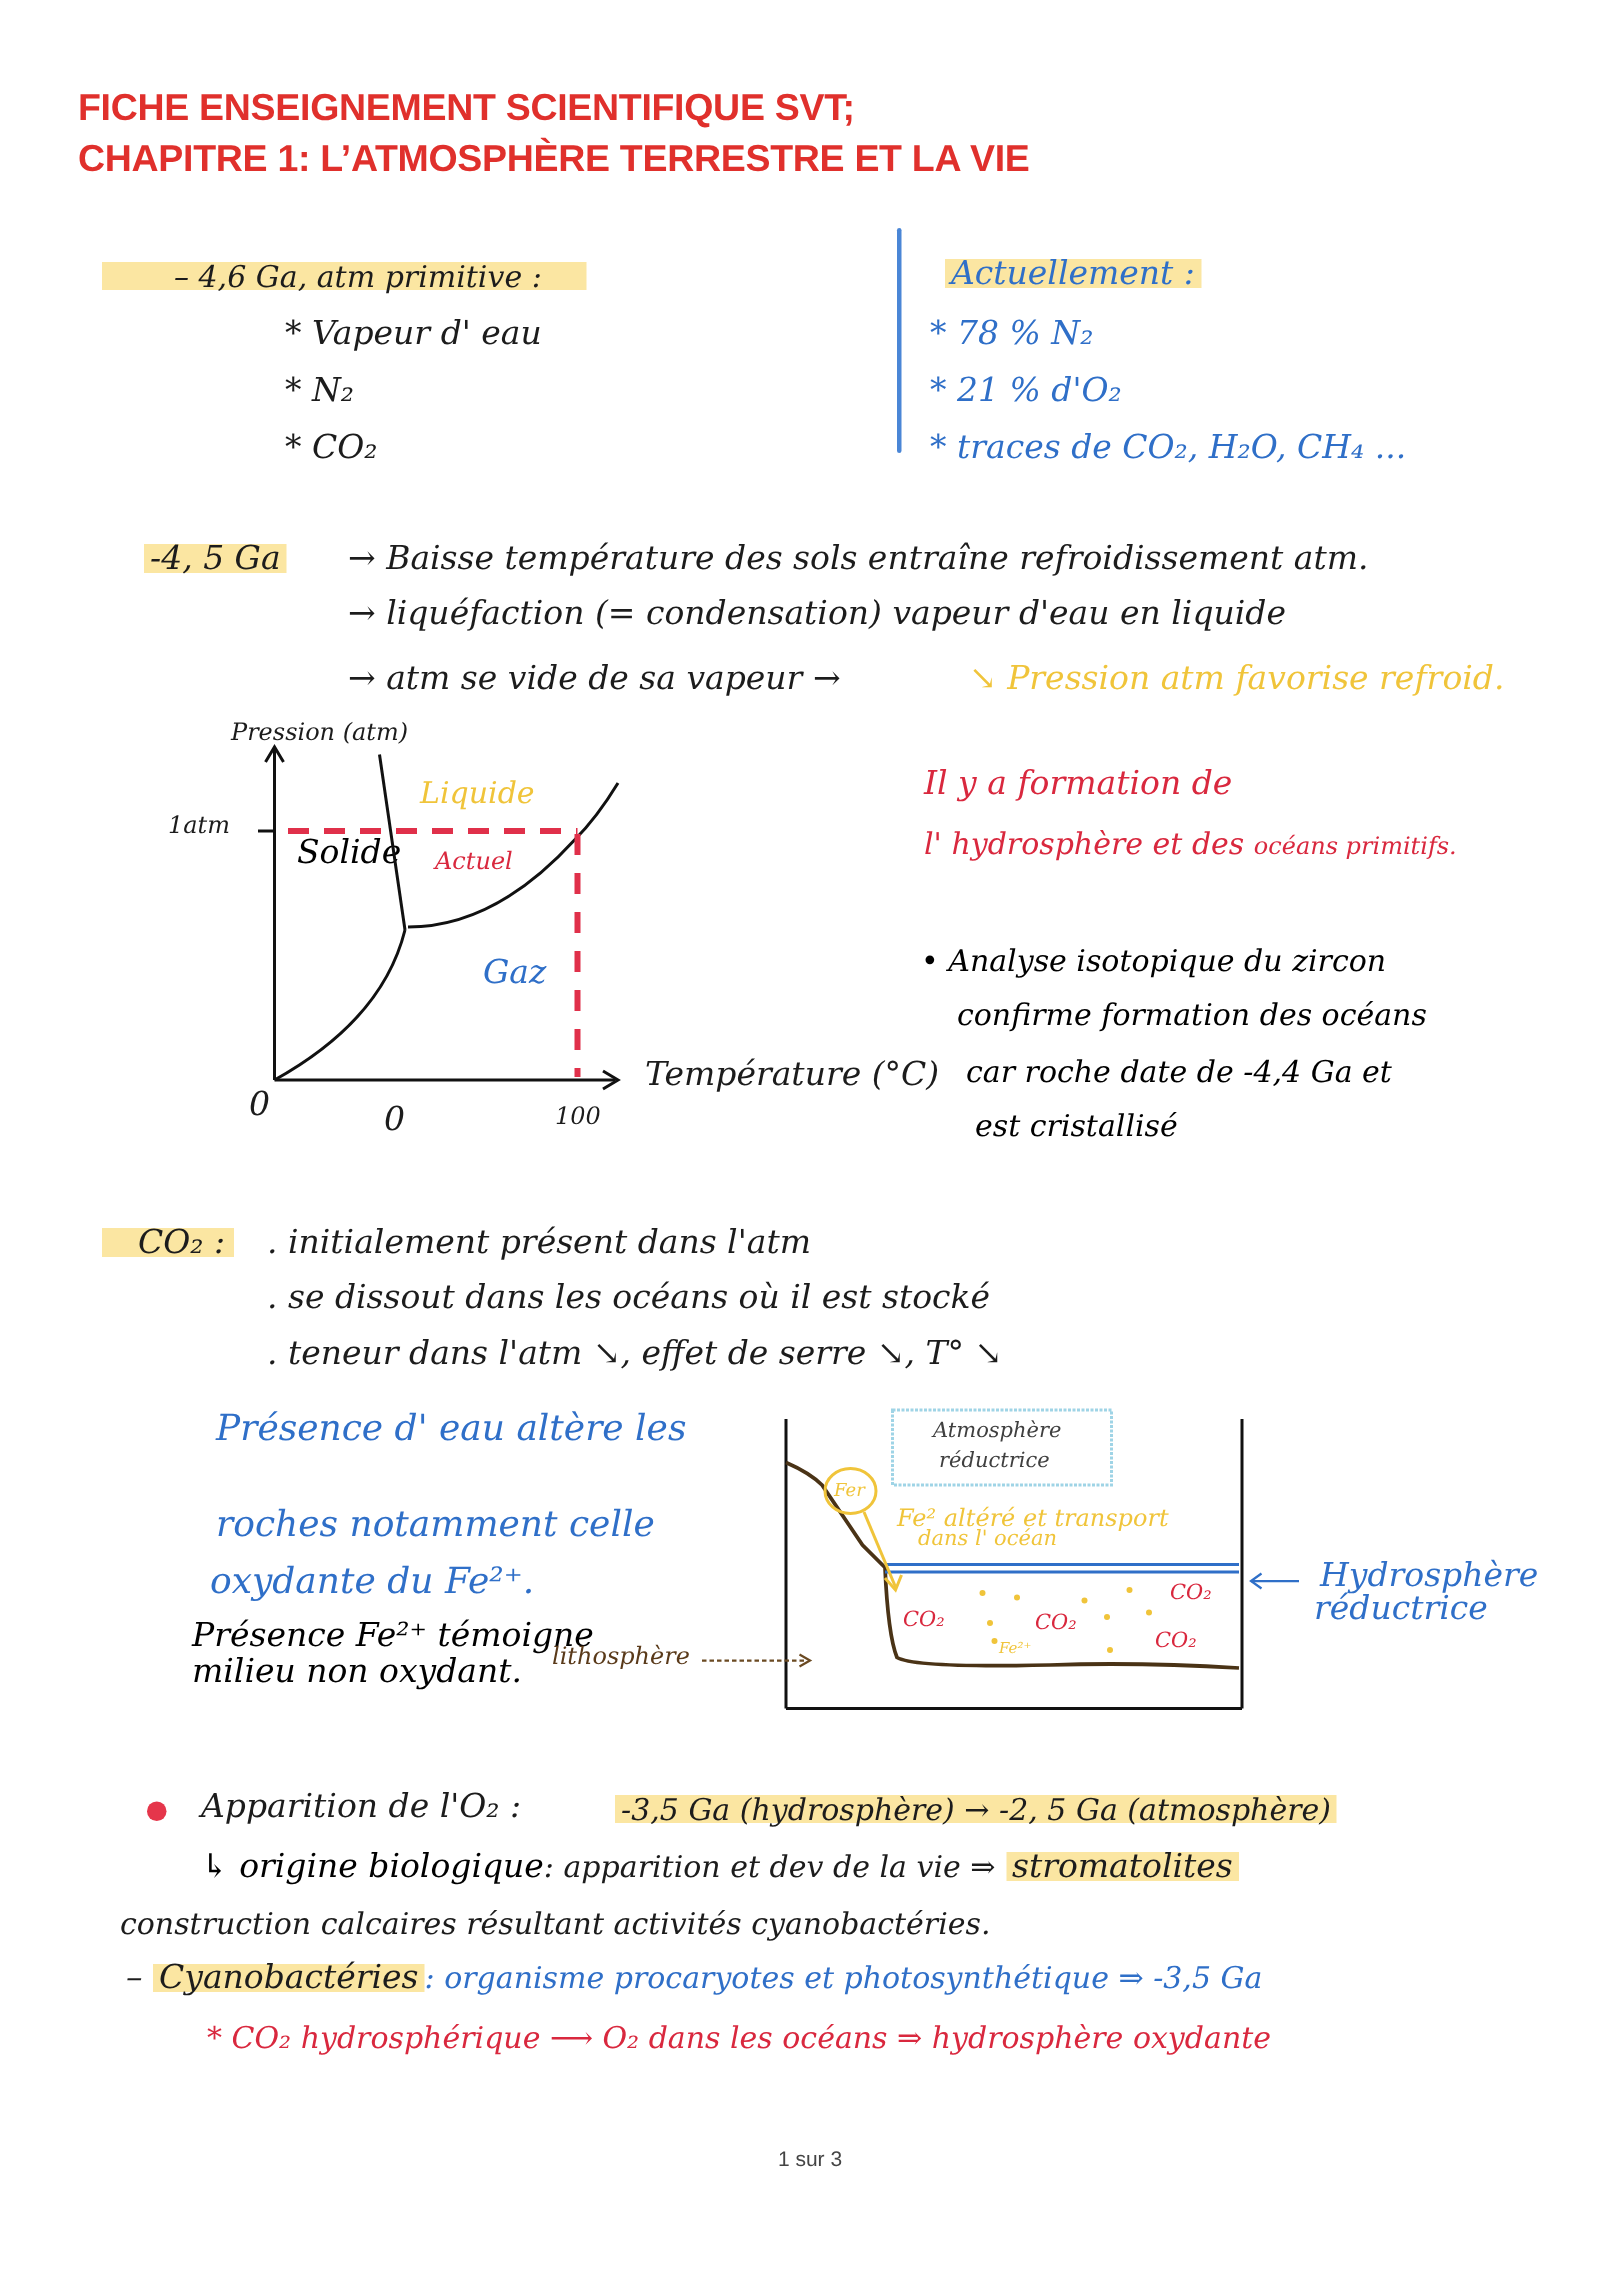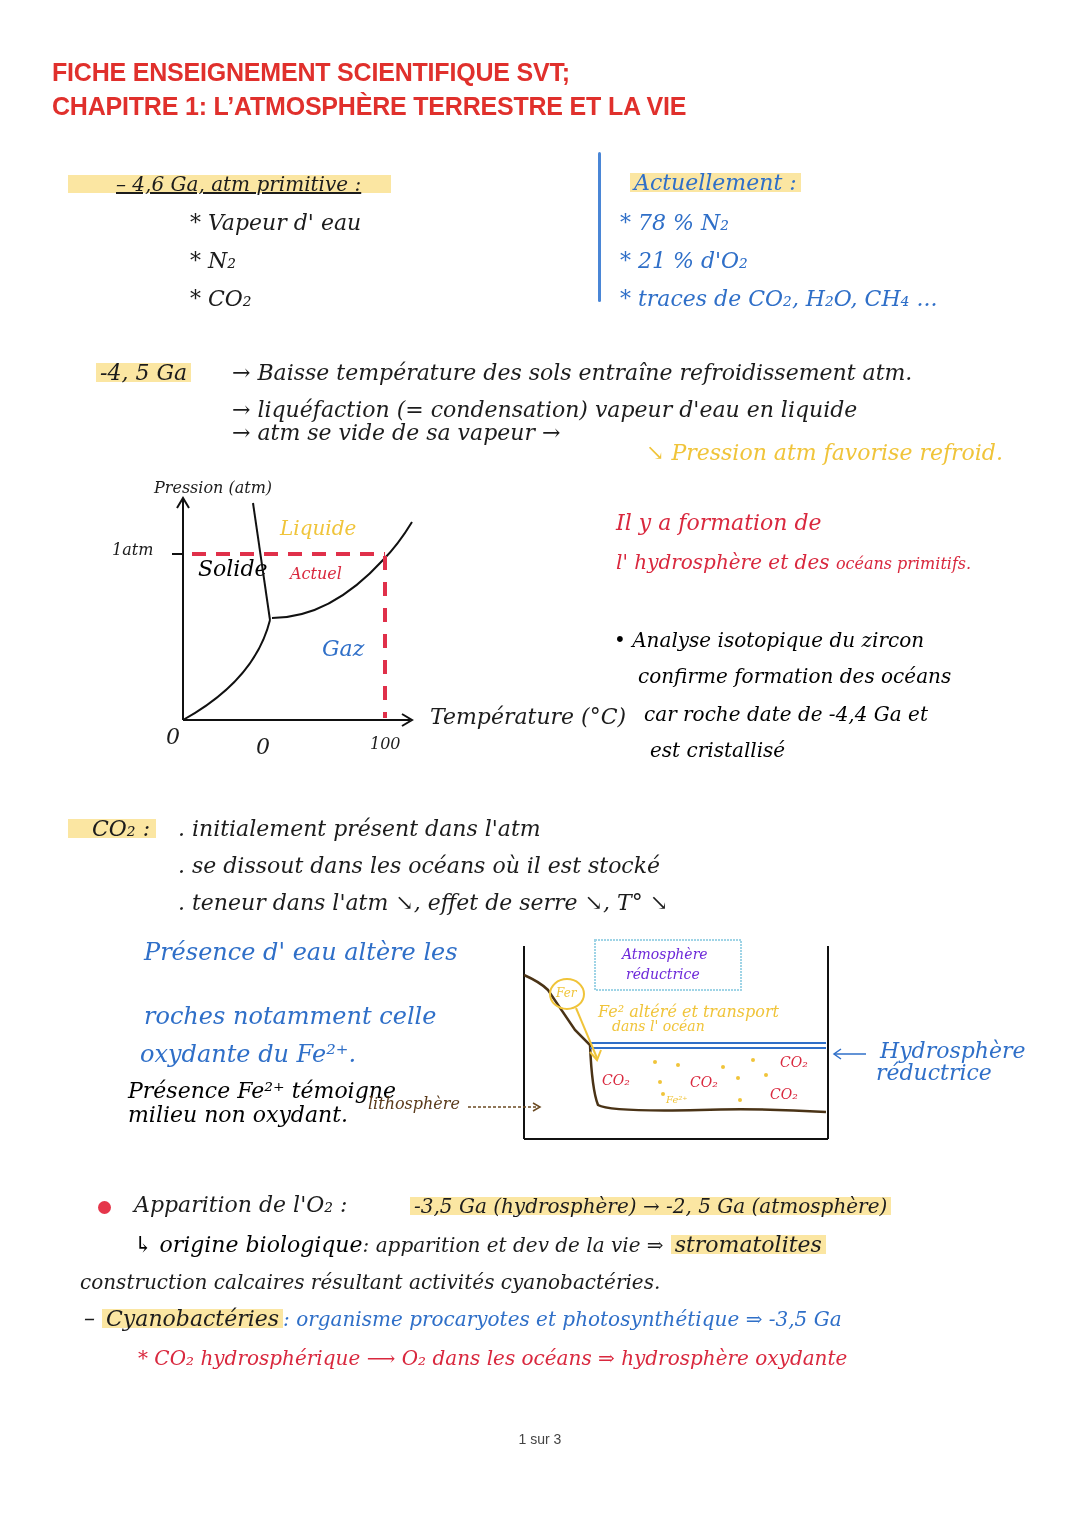--- a/index.html
+++ b/index.html
@@ -8,58 +8,58 @@
   .abs { position: absolute; white-space: nowrap; }
   .hand { font-family: "DejaVu Serif", serif; font-style: italic; }
   .title { left: 52px; font-family: "Liberation Sans", sans-serif; font-weight: bold;
            font-size: 25px; color: #e0302c; letter-spacing: -0.2px; }
   .hl { background: linear-gradient(transparent 12%, #fbe6a2 12%, #fbe6a2 88%, transparent 88%); padding: 0 4px; }
   .black { color: #1c1c1c; }
   .blue { color: #2f6fc8; }
   .red { color: #d9283e; }
   .green { color: #000000; text-align: center; }
   .yellow { color: #f0c43a; }
-  .ltblue { color: #6d28d9; }
+  .ltblue { color: #404040; }
   .brown { color: #5a3a1a; }
   .f22 { font-size: 22px; }
   .f20 { font-size: 20px; }
   .f18 { font-size: 22px; }
   .f16 { font-size: 16px; }
   .f14 { font-size: 14px; }
   .vline { position: absolute; left: 598px; top: 152px; width: 3px; height: 150px; background: #4a86d6; border-radius: 2px; }
   .dot-red { position:absolute; left: 98px; top: 1201px; width: 13px; height: 13px; border-radius: 50%; background: #e5364b; }
   .footer { left: 0; width: 1080px; text-align: center; top: 1431px; font-family: "Liberation Sans", sans-serif; font-size: 14px; color: #444; }
 </style>
 </head>
 <body>
 
 <div class="abs title" style="top:58px;">FICHE ENSEIGNEMENT SCIENTIFIQUE SVT;</div>
 <div class="abs title" style="top:92px;">CHAPITRE 1: L’ATMOSPHÈRE TERRESTRE ET LA VIE</div>
 
-<div class="abs hand black f20" style="left:68px; top:172px; width:412px;text-decoration:underline;">
+<div class="abs hand black f20" style="left:68px; top:172px; width:412px;">
   <span class="hl" style="padding:0 30px 0 48px;">– 4,6 Ga, atm primitive :</span>
 </div>
 <div class="abs hand black f22" style="left:190px; top:210px;">* Vapeur d' eau</div>
 <div class="abs hand black f22" style="left:190px; top:248px;">* N₂</div>
 <div class="abs hand black f22" style="left:190px; top:286px;">* CO₂</div>
 
 <div class="vline"></div>
 <div class="abs hand blue f22" style="left:630px; top:170px;">
   <span class="hl">Actuellement :</span>
 </div>
 <div class="abs hand blue f22" style="left:620px; top:210px;">* 78 % N₂</div>
 <div class="abs hand blue f22" style="left:620px; top:248px;">* 21 % d'O₂</div>
 <div class="abs hand blue f22" style="left:620px; top:286px;">* traces de CO₂, H₂O, CH₄ ...</div>
 
 <div class="abs hand black f22" style="left:96px; top:360px;">
   <span class="hl">-4, 5 Ga</span>
 </div>
 <div class="abs hand black f22" style="left:232px; top:360px;">→ Baisse température des sols entraîne refroidissement atm.</div>
 <div class="abs hand black f22" style="left:232px; top:397px;">→ liquéfaction (= condensation) vapeur d'eau en liquide</div>
-<div class="abs hand black f22" style="left:232px; top:420px;">→ atm se vide de sa vapeur →</div>
+<div class="abs hand black f22" style="left:232px; top:440px;">→ atm se vide de sa vapeur →</div>
 <div class="abs hand yellow f18" style="left:646px; top:440px;">↘ Pression atm favorise refroid.</div>
 
 <div class="abs hand black f16" style="left:110px; top:478px;margin-left:44px;">Pression (atm)</div>
 <div class="abs hand black f16" style="left:112px; top:540px;">1atm</div>
 <div class="abs hand black f18" style="left:166px; top:724px;">0</div>
 <div class="abs hand black f18" style="left:256px; top:734px;">0</div>
 <div class="abs hand black f16" style="left:370px; top:734px;">100</div>
 <div class="abs hand black f18" style="left:430px; top:704px;">Température (°C)</div>
 <div class="abs hand yellow f20" style="left:280px; top:516px;">Liquide</div>
 <div class="abs hand green f18" style="left:198px; top:556px;">Solide</div>

